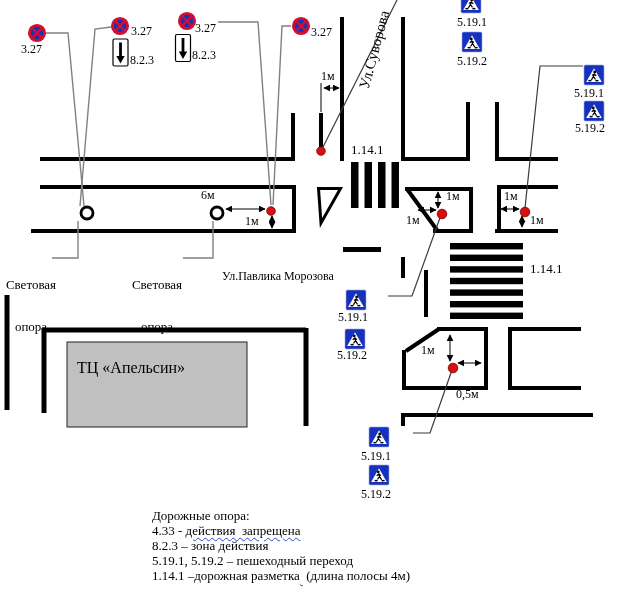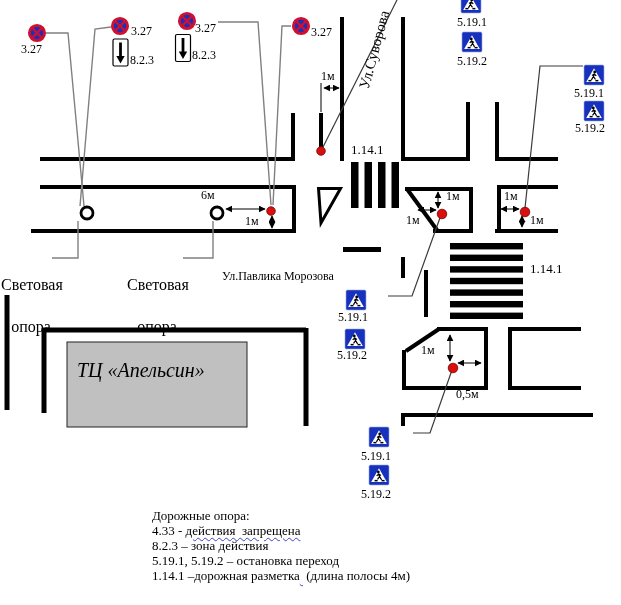--- a/index.html
+++ b/index.html
@@ -2,24 +2,24 @@
 <html><head>
 <meta charset="utf-8">
 <style>
   html,body{margin:0;padding:0;background:#fff;}
   #stage{position:relative;width:621px;height:605px;background:#fff;overflow:hidden;
          font-family:"Liberation Serif", serif;color:#000;}
   #plan-svg{position:absolute;left:0;top:0;}
   .lbl{position:absolute;white-space:pre;line-height:1.05;}
   .f12{font-size:12px;}
   .f13{font-size:13px;}
-  .f14{font-size:20px;font-style:italic;}
+  .f14{font-size:16px;}
   .f16{font-size:12px;}
   .rot{width:84px;text-align:center;transform:rotate(-75deg);transform-origin:center center;font-size:15px;}
-  .pole{width:60px;text-align:center;font-size:16px;line-height:14px;}
+  .pole{width:60px;text-align:center;font-size:13px;line-height:14px;}
   .legend{position:absolute;left:152px;top:508px;font-size:13px;}
   .legend .ln{height:15px;white-space:pre;}
   .wavy{text-decoration:underline wavy #3a46c8 1px;text-underline-offset:2px;}
   .road{stroke:#000;stroke-width:4;fill:none;stroke-linecap:butt;}
   .roadB{stroke:#000;stroke-width:5;fill:none;}
   .island{fill:#fff;stroke:#000;stroke-width:3;}
   .leader{stroke:#808080;stroke-width:1.4;fill:none;}
   .leader2{stroke:#3a3a3a;stroke-width:1.2;fill:none;}
   .dim{stroke:#000;stroke-width:1;fill:none;}
   .ext{stroke:#000;stroke-width:1;fill:none;}
@@ -217,17 +217,17 @@
 <div class="lbl f12" style="left:421px;top:344px;">1м</div>
 <div class="lbl f12" style="left:456px;top:388px;">0,5м</div>
 
 <div class="lbl f12" style="left:361px;top:450px;">5.19.1</div>
 <div class="lbl f12" style="left:361px;top:488px;">5.19.2</div>
 
 <div class="legend">
   <div class="ln">Дорожные опора:</div>
   <div class="ln"><span>4.33 - </span><span class="wavy">действия  запрещена</span></div>
   <div class="ln">8.2.3 – зона действия</div>
-  <div class="ln">5.19.1, 5.19.2 – остановка переход</div>
+  <div class="ln">5.19.1, 5.19.2 – пешеходный переход</div>
   <div class="ln"><span>1.14.1 –дорожная разметка</span><span class="wavy">&nbsp;</span><span> (длина полосы 4м)</span></div>
 </div>
 
 </div>
 
 </body></html>

